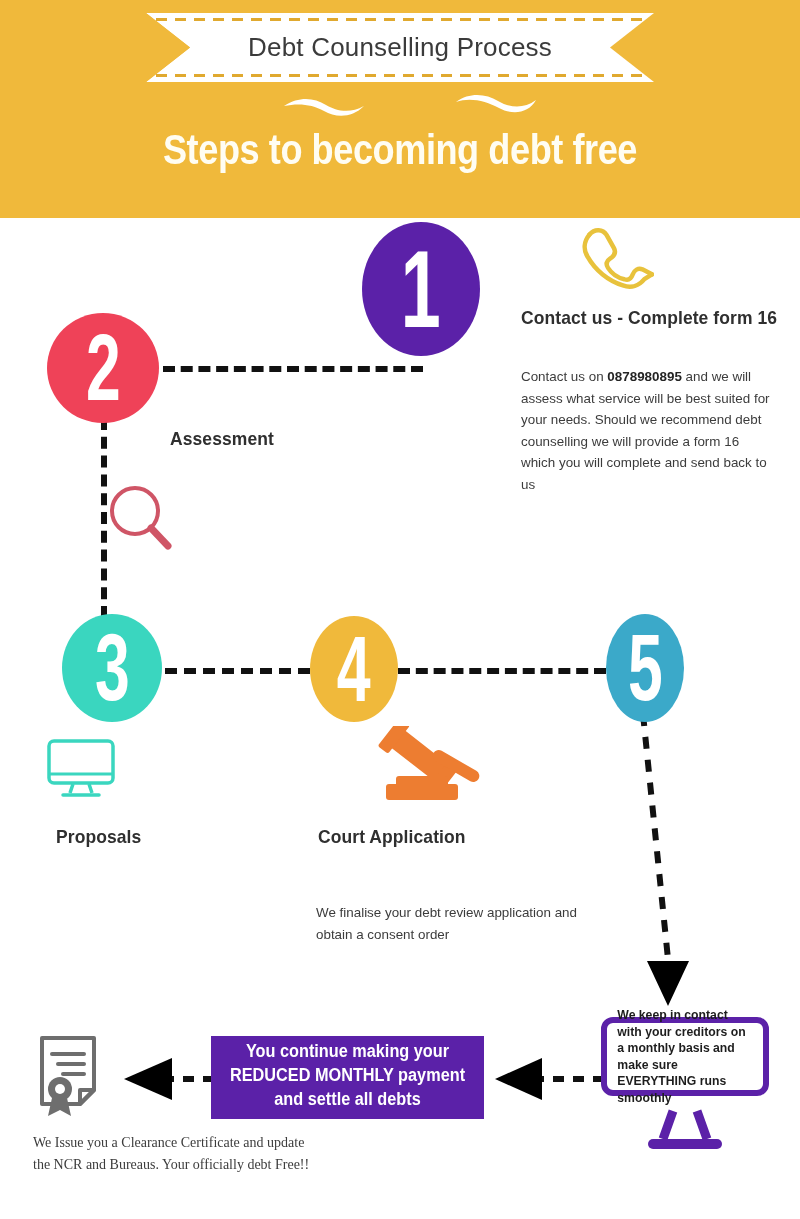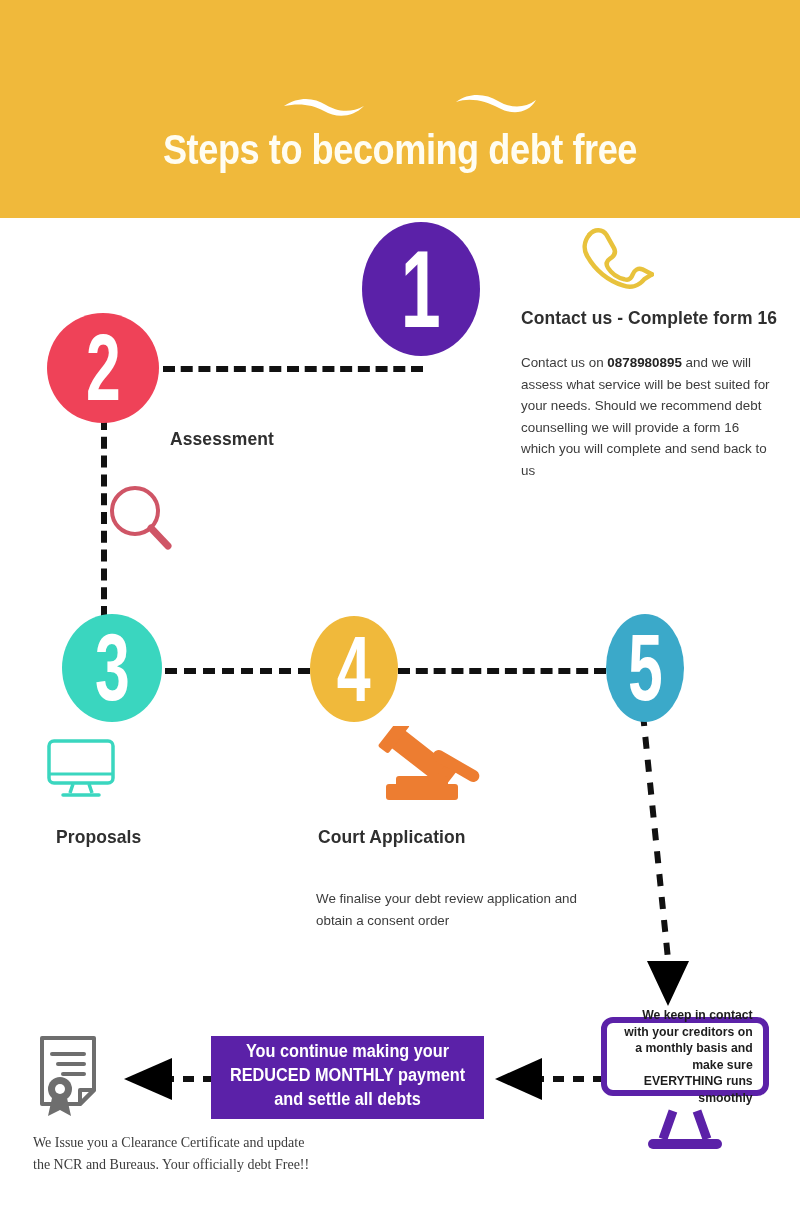--- a/index.html
+++ b/index.html
@@ -60,20 +60,21 @@
     letter-spacing:.1px;
     transform:scaleX(.92);
     transform-origin:left center;
   }
   .step-body{
     position:absolute;
     font-family:"Liberation Sans", sans-serif;
     font-size:13.4px;
     line-height:21.5px;
     color:#3c3c3c;
+    margin-top:14px;
   }
   .step-body b{font-weight:bold;color:#242424;}
 
   
   .dash-h{
     position:absolute;height:0;
     border-top:6px dashed #111111;
   }
   .dash-v{
     position:absolute;width:0;
@@ -94,21 +95,21 @@
     color:#ffffff;
     font-size:17.5px;
     line-height:24px;
     transform:scaleX(.93);
   }
   .monitor-wrap{position:absolute;left:601px;top:1017px;width:170px;height:136px;}
   .monitor-screen{
     position:absolute;left:0;top:0;width:168px;height:79px;
     border:6px solid #5b21a8;border-radius:12px;background:#ffffff;
     box-sizing:border-box;
-    display:flex;align-items:center;justify-content:center;text-align:right;
+    display:flex;align-items:center;justify-content:center;text-align:left;
     padding:2px 6px;
   }
   .monitor-text{
     font-family:"Liberation Sans Narrow","Liberation Sans",sans-serif;
     font-weight:bold;
     color:#1d1d1d;font-size:13px;line-height:16.5px;
     transform:scaleX(.94);
   }
   .clear-body{
     position:absolute;left:33px;top:1132px;width:290px;
@@ -118,20 +119,30 @@
 
   .icon-abs{position:absolute;}
 </style>
 </head>
 <body>
 
 <div id="page">
 
   <div class="header">
 
+    <div class="ribbon">
+      <svg class="ribbon-svg" width="508" height="69" viewBox="0 0 508 69" xmlns="http://www.w3.org/2000/svg">
+        <polygon points="0,0 508,0 508,69 0,69 44,34.5" fill="#ffffff"></polygon>
+        <polygon points="508,0 508,69 464,34.5" fill="#f0b93b"></polygon>
+        <polygon points="0,0 44,34.5 0,69" fill="#f0b93b"></polygon>
+        <line x1="10" y1="6.5" x2="498" y2="6.5" stroke="#e0a92f" stroke-width="3" stroke-dasharray="11 8"></line>
+        <line x1="10" y1="62.5" x2="498" y2="62.5" stroke="#e0a92f" stroke-width="3" stroke-dasharray="11 8"></line>
+      </svg>
+      <div class="ribbon-title">Debt Counselling Process</div>
+    </div>
 
     <div class="swirls">
       <svg width="260" height="30" viewBox="0 0 260 30" xmlns="http://www.w3.org/2000/svg">
         <path d="M4 14 C20 4, 34 6, 46 13 C56 19, 70 22, 84 14 C72 26, 56 26, 44 19 C32 12, 18 11, 4 14 Z" fill="#ffffff"></path>
         <path d="M176 10 C190 0, 206 2, 218 9 C230 16, 244 17, 256 8 C248 22, 232 23, 219 16 C206 9, 190 5, 176 10 Z" fill="#ffffff"></path>
       </svg>
     </div>
 
     <div class="subtitle">Steps to becoming debt free</div>
   </div>

